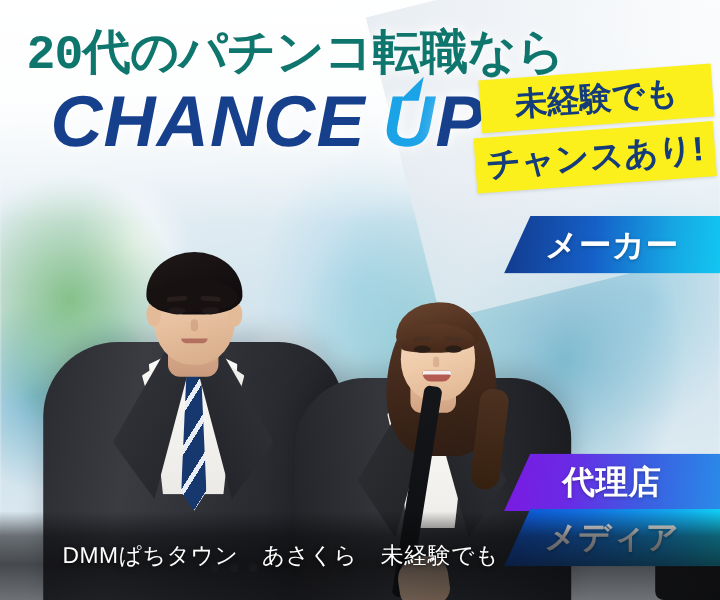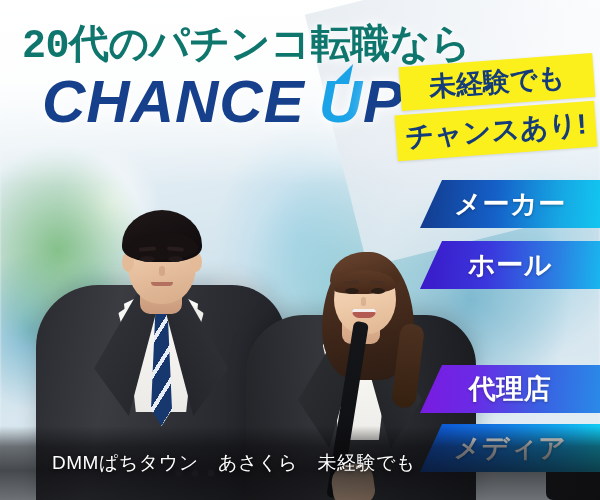--- a/index.html
+++ b/index.html
@@ -284,21 +284,21 @@
     position:absolute; right:0; width:180px; height:48px;
     display:flex; align-items:center; justify-content:center;
     clip-path:polygon(22px 0,100% 0,100% 100%,0 100%);
     color:#ffffff; font-size:27px; font-weight:700;
     letter-spacing:.5px; white-space:nowrap;
     text-shadow:0 1px 3px rgba(0,0,0,.3);
   }
   .cat-1{ top:180px; background:linear-gradient(95deg,#123a8c 0%,#1560c8 42%,#16a8e4 78%,#12c6f0 100%); }
   .cat-2{ top:241px; background:linear-gradient(95deg,#3a18c8 0%,#3a37dd 38%,#2b7ee2 75%,#19b6ee 100%); }
   .cat-3{ top:302px; background:linear-gradient(95deg,#10399a 0%,#1263cc 40%,#12a5e6 80%,#0fc9f2 100%); }
-  .cat-4{ top:365px; background:linear-gradient(95deg,#7a1ae0 0%,#6a2ae6 30%,#3a5fe2 66%,#2a8ae8 100%); }
+  .cat-4{ top:378px; background:linear-gradient(95deg,#7a1ae0 0%,#6a2ae6 30%,#3a5fe2 66%,#2a8ae8 100%); }
   .cat-5{ top:424px; background:linear-gradient(95deg,#0b4fd0 0%,#1274e0 40%,#12a8ec 78%,#11d0f4 100%); }
 
   
   .caption-scrim{
     position:absolute; left:0; bottom:0; width:600px; height:74px;
     background:linear-gradient(180deg,rgba(10,10,12,0) 0%,rgba(10,10,12,.55) 28%,rgba(10,10,12,.72) 60%,rgba(10,10,12,.55) 100%);
   }
   .caption{
     position:absolute; left:52px; bottom:24px;
     color:#ffffff; font-size:19px; font-weight:400;
@@ -369,21 +369,20 @@
 
   <div class="chance">
     <span class="navy">CHANCE</span><span class="up-wrap"><span class="up-flag"></span><span class="cyan">U</span><span class="navy">P</span></span>
   </div>
 
   <div class="badge badge-1">未経験でも</div>
   <div class="badge badge-2">チャンスあり!</div>
 
   <div class="cats">
     <div class="cat cat-1">メーカー</div>
-    <div class="cat cat-2">ホール</div>
     <div class="cat cat-4">代理店</div>
     <div class="cat cat-5">メディア</div>
   </div>
 
   <div class="caption-scrim"></div>
   <div class="caption">DMMぱちタウン　あさくら　未経験でも</div>
 
 </div>
 
 </body></html>

